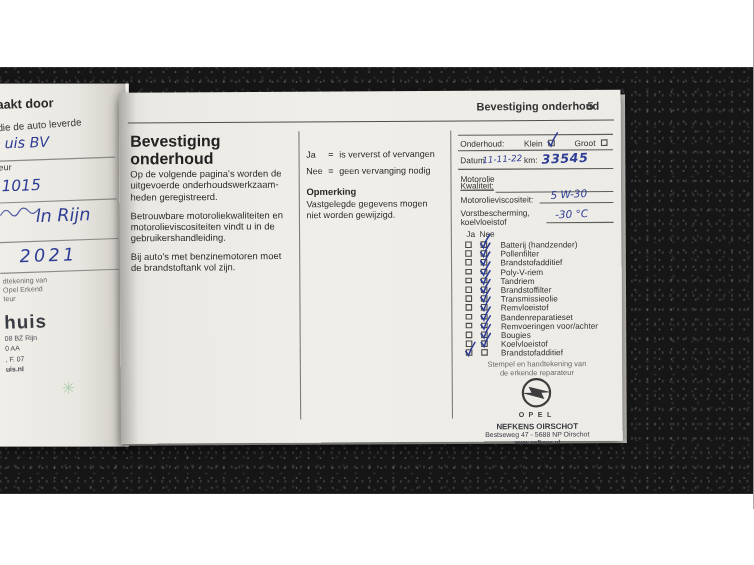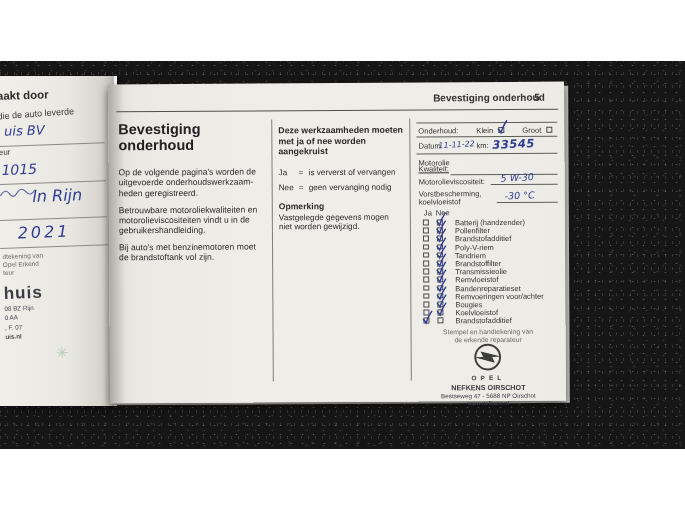--- a/index.html
+++ b/index.html
@@ -44,21 +44,21 @@
   .hdr-title{position:absolute;left:285px;top:10px;font-weight:bold;font-size:10px;color:#333;padding-left:40px;}
   .hdr-num{position:absolute;left:426px;top:10px;font-weight:bold;font-size:10px;color:#333;}
   .hdr-rule{position:absolute;left:8px;top:27px;width:442px;border-top:1.2px solid #4f4f4f;}
 
   .divider{position:absolute;top:36px;height:262px;width:1px;background:#7d7d79;}
   .div1{left:163px;} .div2{left:301px;}
 
   
   .col1{position:absolute;left:10px;top:38px;width:148px;color:#2b2b2b;}
   .col1 h1{margin:0;font-size:14.5px;line-height:1.08;color:#222;}
-  .col1 .paras{margin-top:14px;}
+  .col1 .paras{}
   .col1 p{margin:0 0 7px 0;font-size:8.6px;line-height:1.18;}
 
   
   .col2{position:absolute;left:170px;top:42px;width:126px;color:#2b2b2b;}
   .col2 .c2head{font-weight:bold;font-size:8.8px;line-height:1.2;}
   .legend{margin-top:11px;font-size:8.2px;}
   .legend-row{display:grid;grid-template-columns:20px 10px auto;margin-bottom:6px;}
   .note-title{margin-top:9px;font-weight:bold;font-size:8.6px;}
   .note-body{margin-top:2px;font-size:8.2px;line-height:1.2;width:120px;}
 
@@ -138,21 +138,20 @@
         <span>onderhoud</span>
       </h1>
       <div class="paras">
         <p>Op de volgende pagina's worden de uitgevoerde onderhoudswerkzaam-heden geregistreerd.</p>
         <p>Betrouwbare motoroliekwaliteiten en motorolieviscositeiten vindt u in de gebruikershandleiding.</p>
         <p>Bij auto's met benzinemotoren moet de brandstoftank vol zijn.</p>
       </div>
     </div>
 
     <div class="col2">
-      <div class="c2head">Deze werkzaamheden moeten met ja of nee worden aangekruist</div>
       <div class="legend">
         <div class="legend-row">
           <span>Ja</span>
           <span>=</span>
           <span>is ververst of vervangen</span>
         </div>
         <div class="legend-row">
           <span>Nee</span>
           <span>=</span>
           <span>geen vervanging nodig</span>

